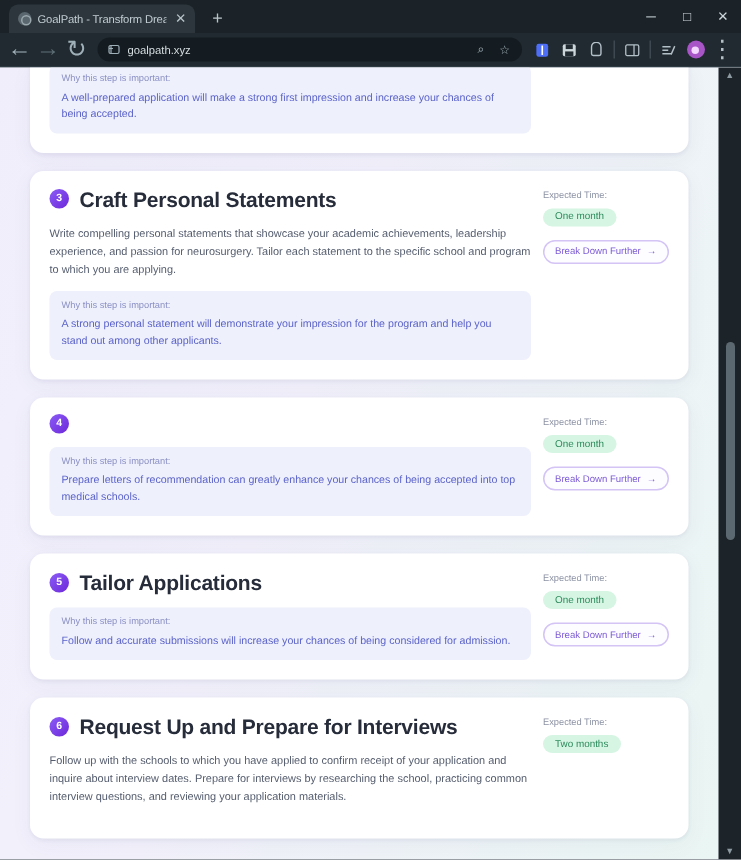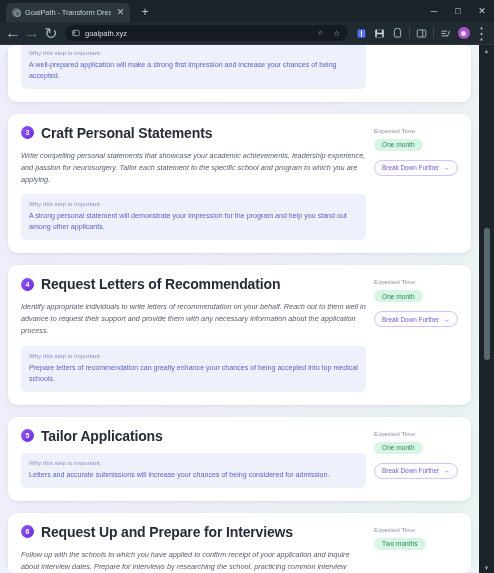--- a/index.html
+++ b/index.html
@@ -196,22 +196,21 @@
     overflow: hidden;
     background: #eef2fa;
     border-top: 1px solid #2e3a41;
   }
 
   .page {
     position: absolute;
     inset: 0 15px 0 0;
     background: linear-gradient(110deg, #f0eefb 0%, #f2f1fb 42%, #eaf6f3 100%);
     overflow: hidden;
-    padding: 0 8px;
-    border-radius: 20px;
+    padding: 0 20px;
   }
 
   .scroll-shell {
     position: absolute;
     right: 0; top: 0;
     width: 15px; height: 100%;
     background: #1d2429;
     display: flex;
     flex-direction: column;
     align-items: center;
@@ -295,21 +294,20 @@
     font-weight: bold;
     color: #272c3a;
     letter-spacing: -0.15px;
   }
 
   .step-desc {
     font-size: 7.3px;
     line-height: 1.62;
     color: #555d6e;
     margin-bottom: 9px;
-    font-style: italic;
   }
 
   .why-box {
     background: #eef0fc;
     border-radius: 5px;
     padding: 6px 8px 7px 8px;
   }
 
   .why-label {
     font-size: 6.2px;
@@ -479,23 +477,21 @@
               <span>Break Down Further</span>
               <span class="arrow">→</span>
             </button>
           </div>
         </div>
 
         <div class="card">
           <div class="card-main">
             <div class="card-head">
               <span class="step-badge">4</span>
-              <span class="step-title">Request Letters of Recommendation</span>
-            </div>
-            <div class="step-desc">Identify appropriate individuals to write letters of recommendation on your behalf. Reach out to them well in advance to request their support and provide them with any necessary information about the application process.</div>
+            </div>
             <div class="why-box">
               <div class="why-label">Why this step is important:</div>
               <div class="why-text">Prepare letters of recommendation can greatly enhance your chances of being accepted into top medical schools.</div>
             </div>
           </div>
           <div class="card-side">
             <span class="side-label">Expected Time:</span>
             <span class="time-badge">One month</span>
             <button class="breakdown-btn">
               <span>Break Down Further</span>
@@ -505,21 +501,21 @@
         </div>
 
         <div class="card">
           <div class="card-main">
             <div class="card-head">
               <span class="step-badge">5</span>
               <span class="step-title">Tailor Applications</span>
             </div>
             <div class="why-box">
               <div class="why-label">Why this step is important:</div>
-              <div class="why-text">Letters and accurate submissions will increase your chances of being considered for admission.</div>
+              <div class="why-text">Follow and accurate submissions will increase your chances of being considered for admission.</div>
             </div>
           </div>
           <div class="card-side">
             <span class="side-label">Expected Time:</span>
             <span class="time-badge">One month</span>
             <button class="breakdown-btn">
               <span>Break Down Further</span>
               <span class="arrow">→</span>
             </button>
           </div>

